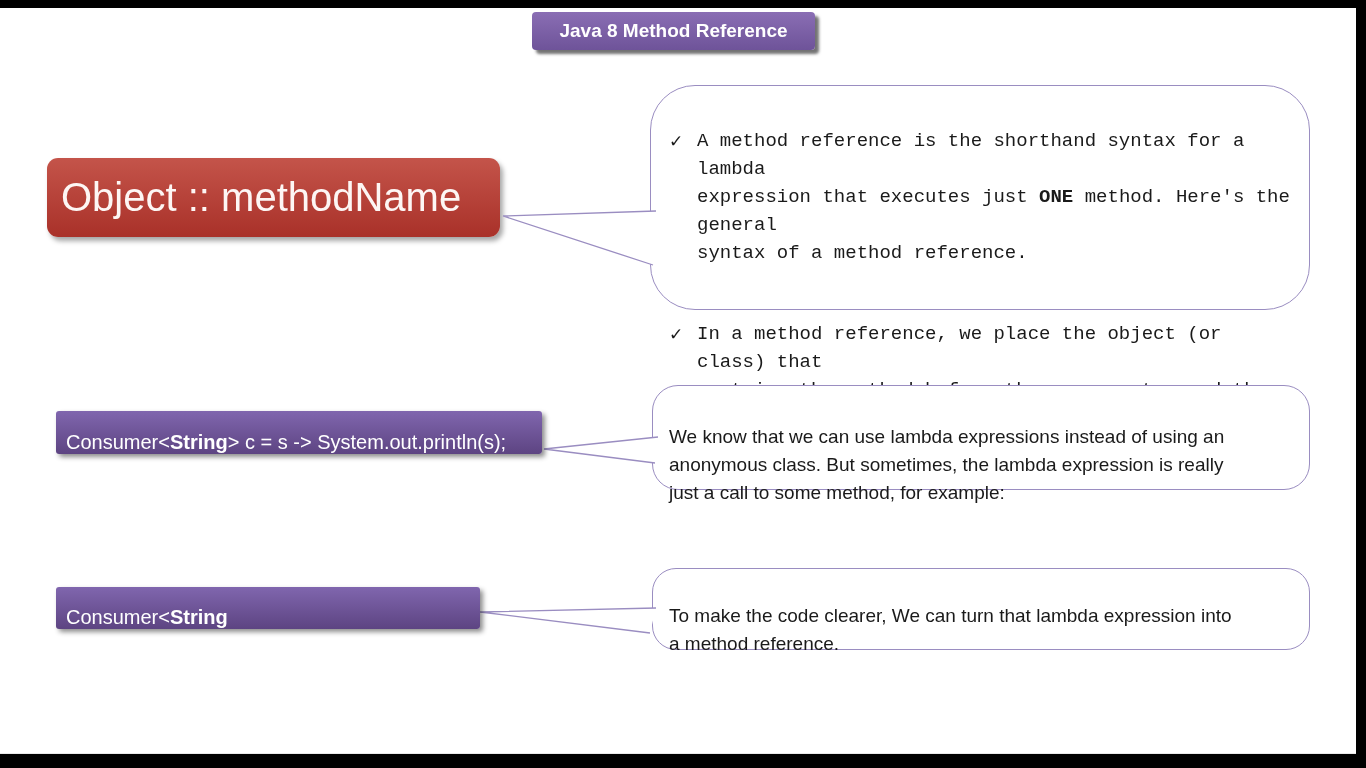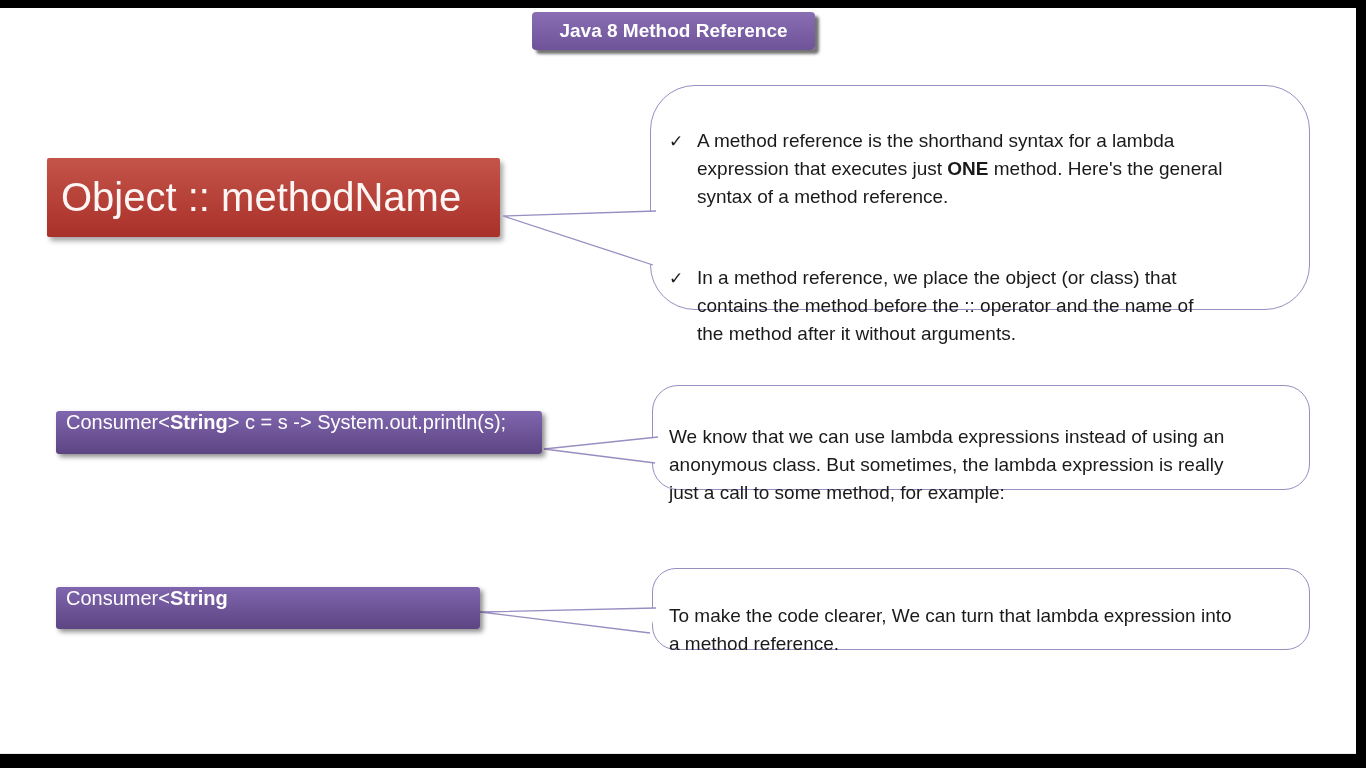--- a/index.html
+++ b/index.html
@@ -23,34 +23,34 @@
     border-radius: 4px;
     box-shadow: 4px 4px 3px rgba(0,0,0,0.55);
     color: #ffffff; font-size: 19px; font-weight: bold;
     display: flex; align-items: center; justify-content: center;
   }
 
   
   .syntax-box {
     left: 47px; top: 158px; width: 453px; height: 79px;
     background: linear-gradient(#c4544a, #a93129);
-    border-radius: 2px;
+    border-radius: 11px;
     box-shadow: 3px 4px 5px rgba(0,0,0,0.35);
     color: #fdf6f4; font-size: 40px;
     display: flex; align-items: center;
     padding-left: 14px; box-sizing: border-box;
   }
 
   
   .code-box {
     background: linear-gradient(#8066ae, #5d4482);
     border-radius: 3px;
     box-shadow: 3px 3px 5px rgba(0,0,0,0.45);
     color: #ffffff; font-size: 20px;
-    display: flex; align-items: flex-start;
+    display: flex; align-items: flex-end;
     padding-left: 10px; box-sizing: border-box;
     white-space: nowrap;
   }
   .code-box-lambda    { left: 56px; top: 411px; width: 486px; height: 43px; }
   .code-box-methodref { left: 56px; top: 587px; width: 424px; height: 42px; }
 
   
   .callout {
     background: #ffffff;
     border: 1.5px solid #9a8dc1;
@@ -73,21 +73,21 @@
     border-radius: 24px;
     padding: 5px 8px 0 16px;
   }
 
   .bullet { display: flex; margin-bottom: 25px; }
   .bullet .check {
     width: 28px; flex: 0 0 28px;
     font-size: 17px; color: #1a1a1a;
     padding-top: 1px;
   }
-  .bullet .bullet-text { flex: 1; }
+  .bullet .bullet-text { flex: 1; font-family: Liberation Mono, monospace; }
 
   .tails-svg { left: 0; top: 0; width: 1366px; height: 768px; pointer-events: none; }
   .tails-svg path { fill: #ffffff; stroke: #9a8dc1; stroke-width: 1.3; }
 </style>
 </head>
 <body>
 
 <div class="abs bar-top"></div>
 
 <div class="abs title-badge">

